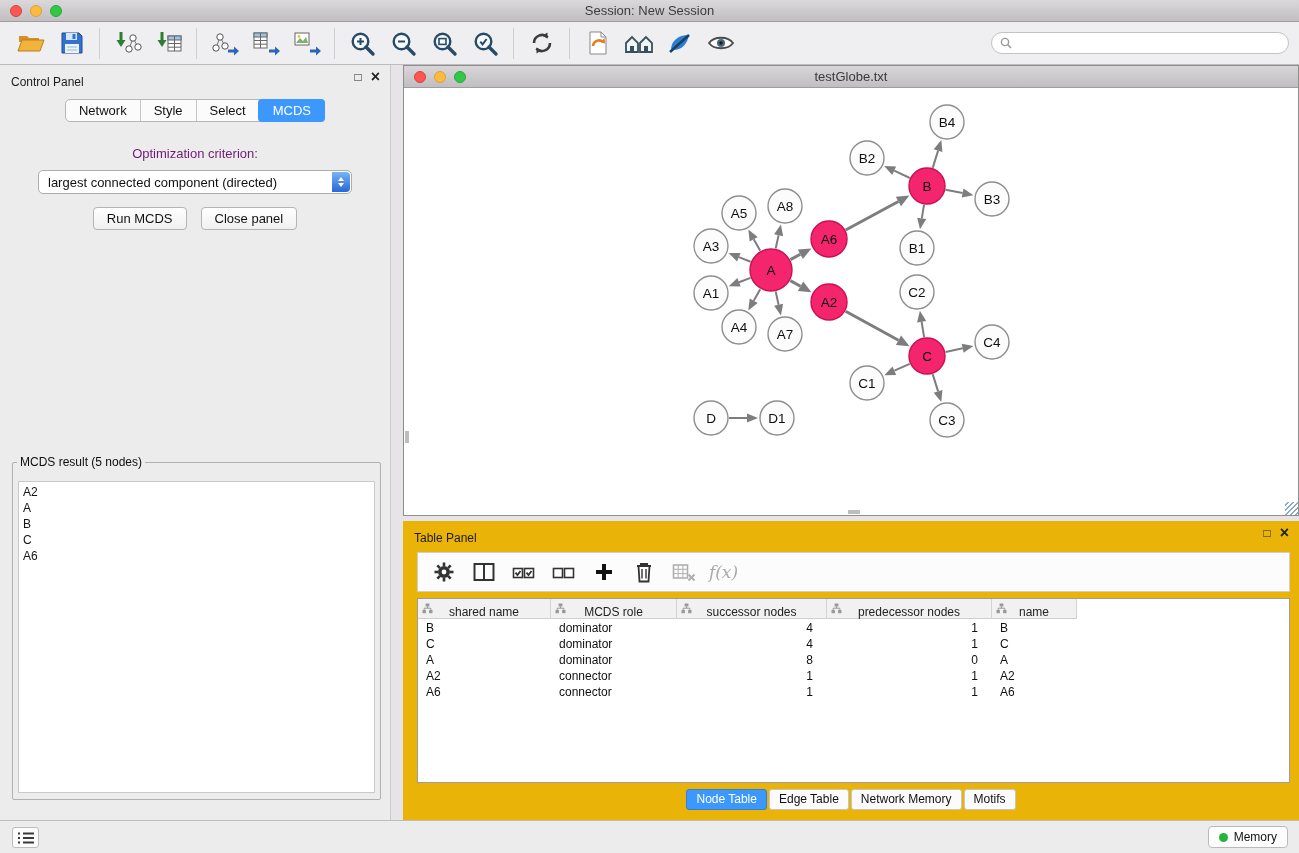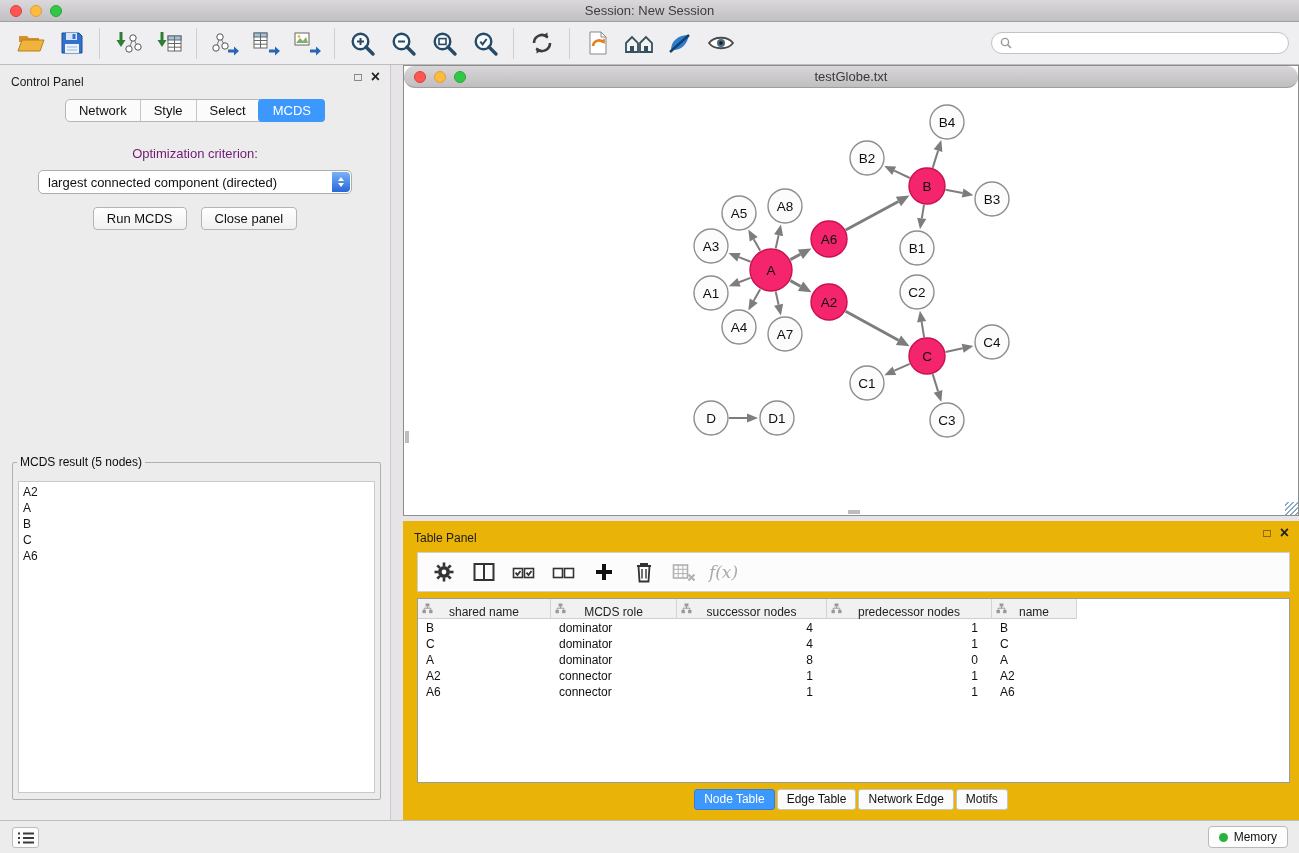--- a/index.html
+++ b/index.html
@@ -55,21 +55,21 @@
   .result-box { position:absolute; left:12px; right:9px; top:390px; bottom:20px;
     border:1px solid #b0b0b0; border-radius:2px; }
   .result-box legend { font-size:12px; padding:0 3px; margin-left:4px; color:#0d0d0d; }
   .result-list { position:absolute; left:5px; right:5px; top:12px; bottom:6px; background:#fff;
     border:1px solid #c9c9c9; padding:2px 4px; overflow:hidden; }
   .result-item { font-size:12px; line-height:16px; color:#141414; }
 
   
   .net-window { position:absolute; left:403px; top:65px; width:896px; height:451px;
     background:#fff; border:1px solid #8e8e8e; }
-  .net-titlebar { position:relative; height:22px; background:linear-gradient(#d8d6d8,#c0bec0); border-bottom:1px solid #9e9e9e;border-radius:11px; }
+  .net-titlebar { position:relative; height:22px; background:linear-gradient(#d8d6d8,#c0bec0); border-bottom:1px solid #9e9e9e; }
   .net-title { display:block; text-align:center; font-size:13px; line-height:21px; color:#3a3a3a; }
   .net-canvas { position:absolute; left:0; top:23px; right:0; bottom:0; background:#fff; overflow:hidden; }
   #net-svg text { font-family:"Liberation Sans","DejaVu Sans",sans-serif; font-size:13.5px; fill:#0f0f0f; }
   .resize-corner { position:absolute; right:0; bottom:0; width:13px; height:13px;
     background:repeating-linear-gradient(135deg, transparent 0 2px, #8aa9c9 2px 3.5px); }
   .scroll-mark-left { position:absolute; left:1px; top:342px; width:4px; height:12px; background:#bdbdbd; }
   .scroll-mark-bottom { position:absolute; left:444px; bottom:1px; width:12px; height:4px; background:#bdbdbd; }
 
   
   .table-panel { position:absolute; left:403px; top:521px; width:896px; height:299px; background:#eab308; }
@@ -643,21 +643,21 @@
           <div class="td" style="width: 126px; text-align: left;">connector</div>
           <div class="td" style="width: 150px; text-align: right; padding-right: 14px;">1</div>
           <div class="td" style="width: 165px; text-align: right; padding-right: 14px;">1</div>
           <div class="td" style="width: 85px; text-align: left;">A6</div>
         </div>
       </div>
   </div>
   <div class="tp-tabs">
     <div class="tp-tab active">Node Table</div>
     <div class="tp-tab">Edge Table</div>
-    <div class="tp-tab">Network Edge</div>
+    <div class="tp-tab">Network Memory</div>
     <div class="tp-tab">Motifs</div>
   </div>
 </div>
 
 <div class="statusbar">
   <div class="sb-left-btn">
     <svg width="18" height="14" viewBox="0 0 18 14">
         <g stroke="#3a3a3a" stroke-width="2">
           <line x1="1" y1="2.5" x2="3" y2="2.5"></line>
           <line x1="6" y1="2.5" x2="17" y2="2.5"></line>

